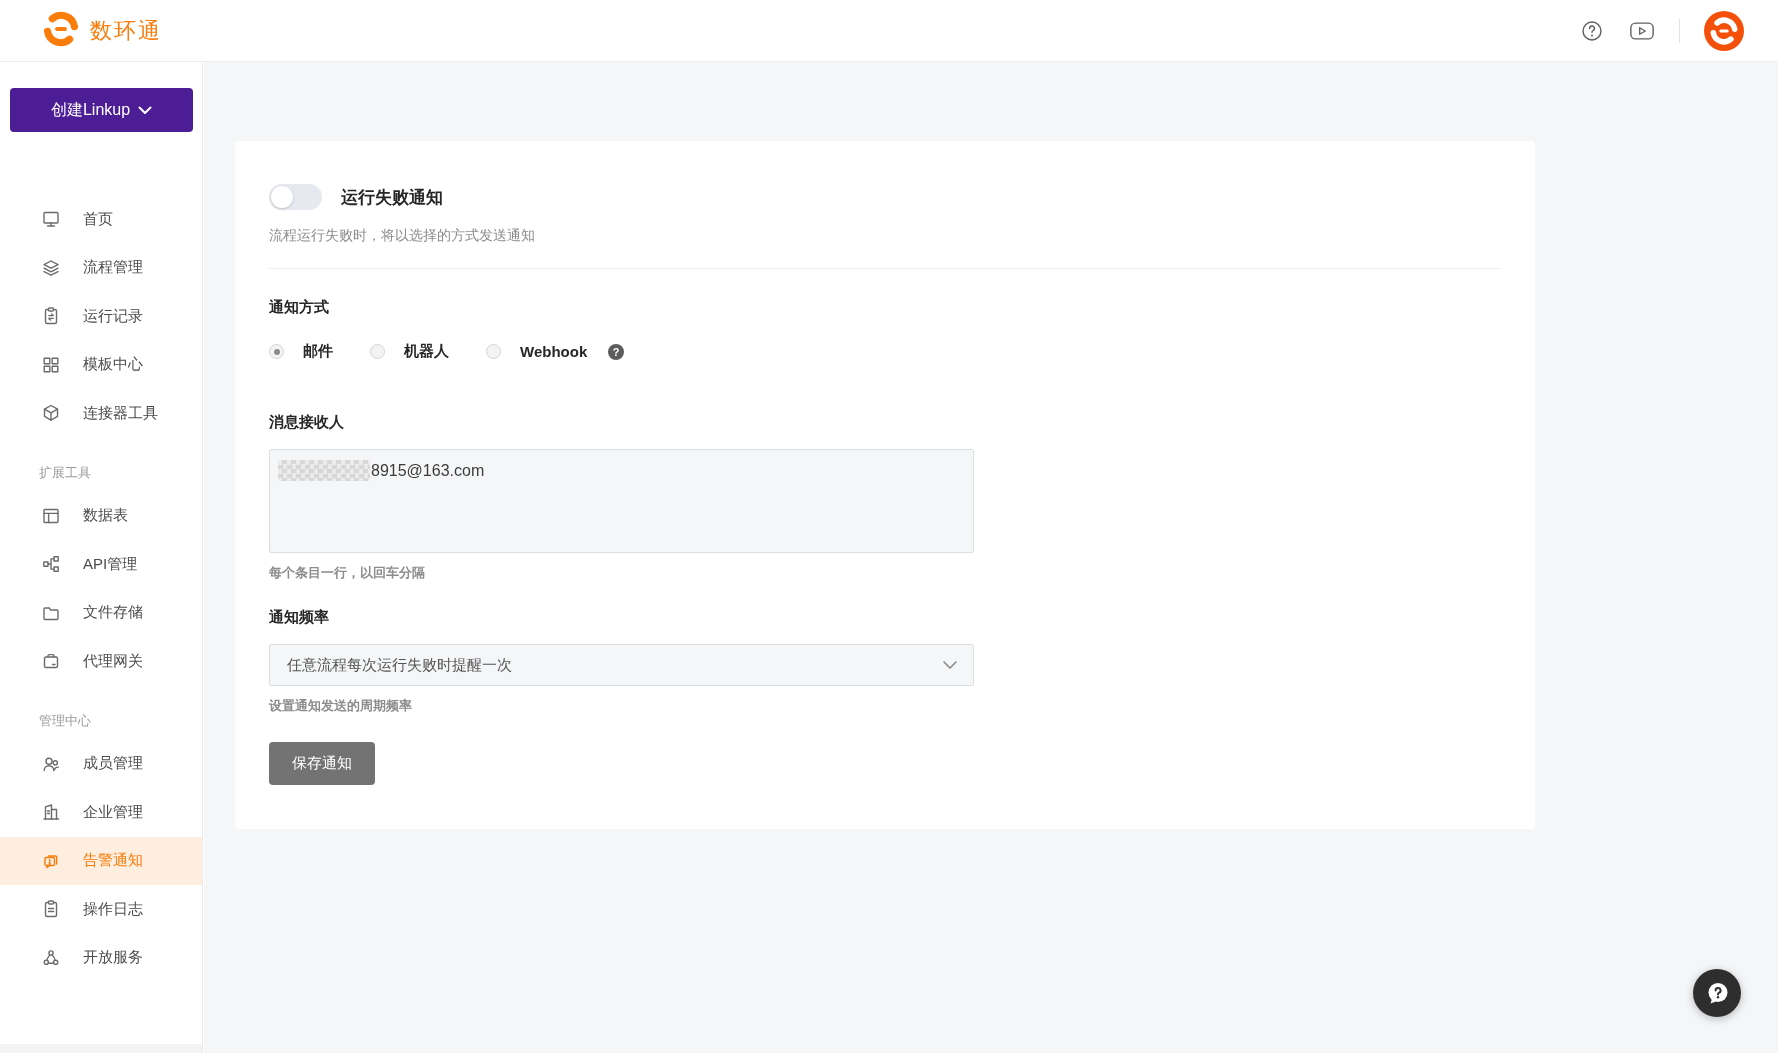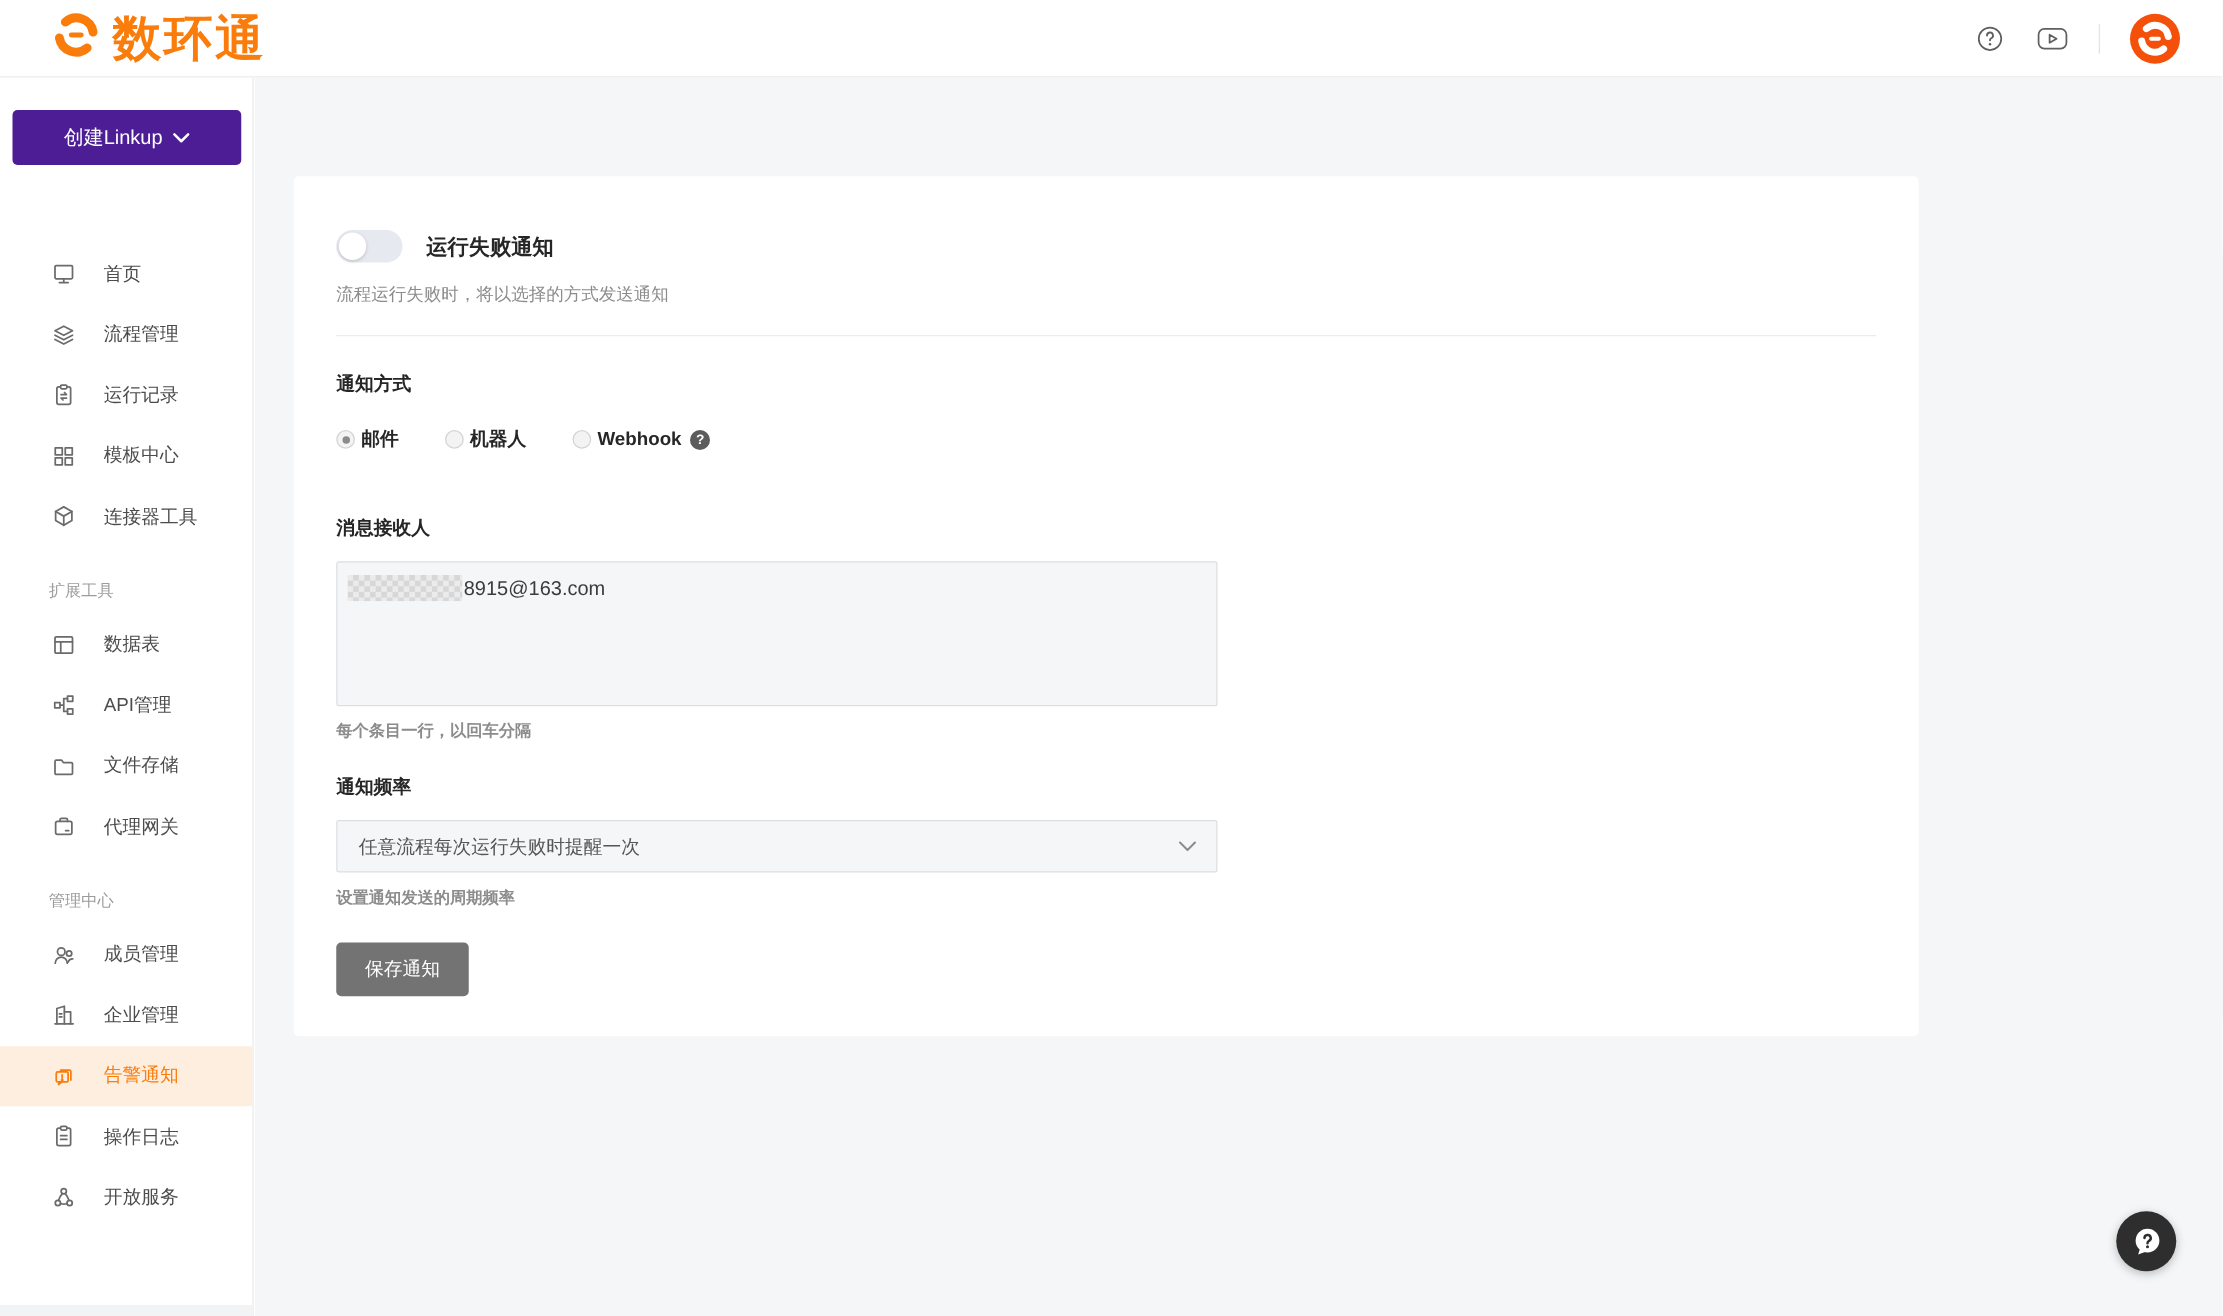--- a/index.html
+++ b/index.html
@@ -5,21 +5,21 @@
   * { margin:0; padding:0; box-sizing:border-box; }
   html,body { width:1778px; height:1053px; overflow:hidden; background:#fff;
               font-family:"Liberation Sans", sans-serif; color:#333; }
   body { position:relative; }
 
   
   .header { position:absolute; top:0; left:0; width:1778px; height:62px; background:#fff;
             border-bottom:1px solid #ececec; display:flex; align-items:center; justify-content:space-between;
             padding:0 34px 0 42px; z-index:5; }
   .brand { display:flex; align-items:center; gap:10px; }
-  .brand-text { color:#fa7d0c; font-size:39px; font-weight:bold; letter-spacing:2px; }
+  .brand-text { color:#fa7d0c; font-size:22px; font-weight:normal; letter-spacing:2px; }
   .hdr-right { display:flex; align-items:center; gap:24px; }
   .hdr-icon { width:26px; height:26px; display:inline-flex; align-items:center; justify-content:center; cursor:pointer; }
   .vdiv { width:1px; height:24px; background:#e3e3e3; }
   .avatar { width:40px; height:40px; border-radius:50%; background:#f4500a; display:flex;
             align-items:center; justify-content:center; cursor:pointer; }
 
   
   .sidebar { position:absolute; top:62px; left:0; bottom:0; width:203px; background:#fff;
              border-right:1px solid #ebebeb; z-index:4; }
   .create-btn { position:absolute; top:26px; left:10px; width:183px; height:44px; background:#4c1d95;
@@ -47,30 +47,30 @@
             cursor:pointer; display:inline-block; }
   .toggle .knob { position:absolute; top:2px; left:2px; width:22px; height:22px; border-radius:50%;
                   background:#fff; box-shadow:0 1px 3px rgba(0,0,0,.18); }
   .toggle-title { font-size:17px; font-weight:bold; color:#262626; }
   .desc { margin-top:17px; font-size:14px; color:#8c8c8c; }
   .divider { margin-top:23px; border:none; border-top:1px solid #ececec; }
 
   .sec-title { margin-top:29px; font-size:15px; font-weight:bold; color:#262626; }
 
   .radio-row { margin-top:25px; display:flex; align-items:center; gap:37px; }
-  .radio-opt { display:flex; align-items:center; gap:5px; cursor:pointer; }
+  .radio-opt { display:flex; align-items:center; gap:19px; cursor:pointer; }
   .radio { width:15px; height:15px; border-radius:50%; border:1px solid #d4d4d4; background:#f3f3f3;
            display:inline-flex; align-items:center; justify-content:center; }
   .radio.checked::after { content:""; width:6px; height:6px; border-radius:50%; background:#8a8a8a; }
   .radio-label { font-size:15px; font-weight:bold; color:#262626; }
   .help-badge { width:16px; height:16px; border-radius:50%; background:#5c5c5c; color:#fff;
                 font-size:11px; font-weight:bold; display:inline-flex; align-items:center;
                 justify-content:center; margin-left:2px; cursor:pointer; }
 
-  .textarea { margin-top:17px; width:705px; height:116px; background:#f5f6f7; border:1px solid #dcdfe2;
+  .textarea { margin-top:17px; width:705px; height:104px; background:#f5f6f7; border:1px solid #dcdfe2;
               border-radius:2px; padding:10px 8px; font-size:16px; color:#3c3c3c; cursor:not-allowed; }
   .mosaic { display:inline-block; width:92px; height:21px; vertical-align:-5px; margin-right:1px;
             background:repeating-conic-gradient(#d7d7d7 0% 25%, #ecebeb 0% 50%);
             background-size:9px 9px; filter:blur(.4px); border-radius:1px; }
   .helper { margin-top:11px; font-size:13px; color:#8c8c8c;font-weight:bold; }
 
   .select { margin-top:17px; width:705px; height:42px; background:#f5f6f7; border:1px solid #dcdfe2;
             border-radius:2px; display:flex; align-items:center; justify-content:space-between;
             padding:0 15px 0 17px; font-size:15px; color:#555; cursor:pointer; }
 

